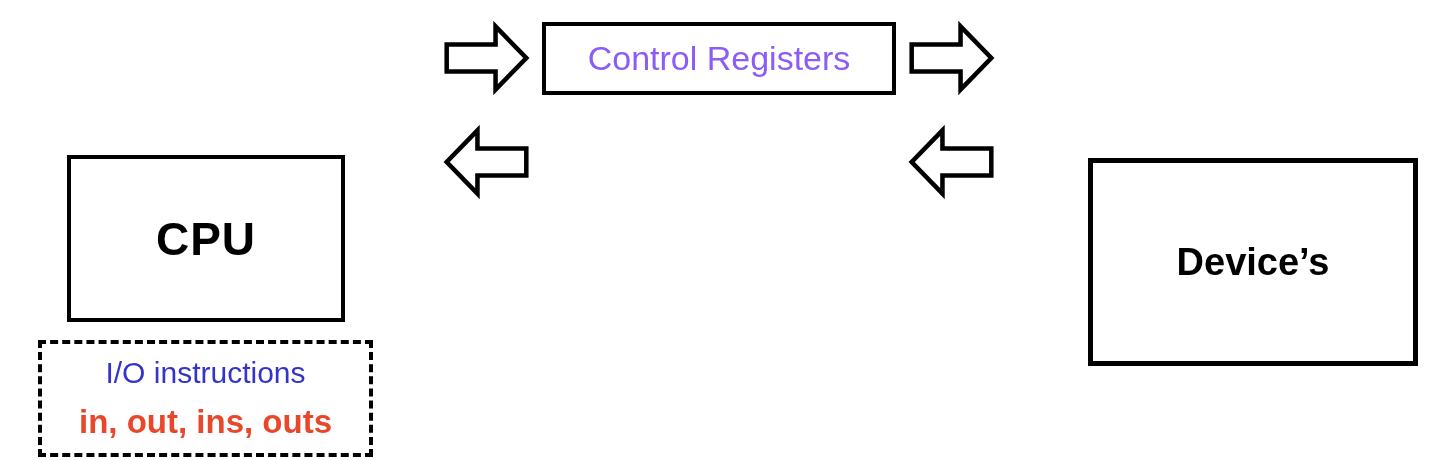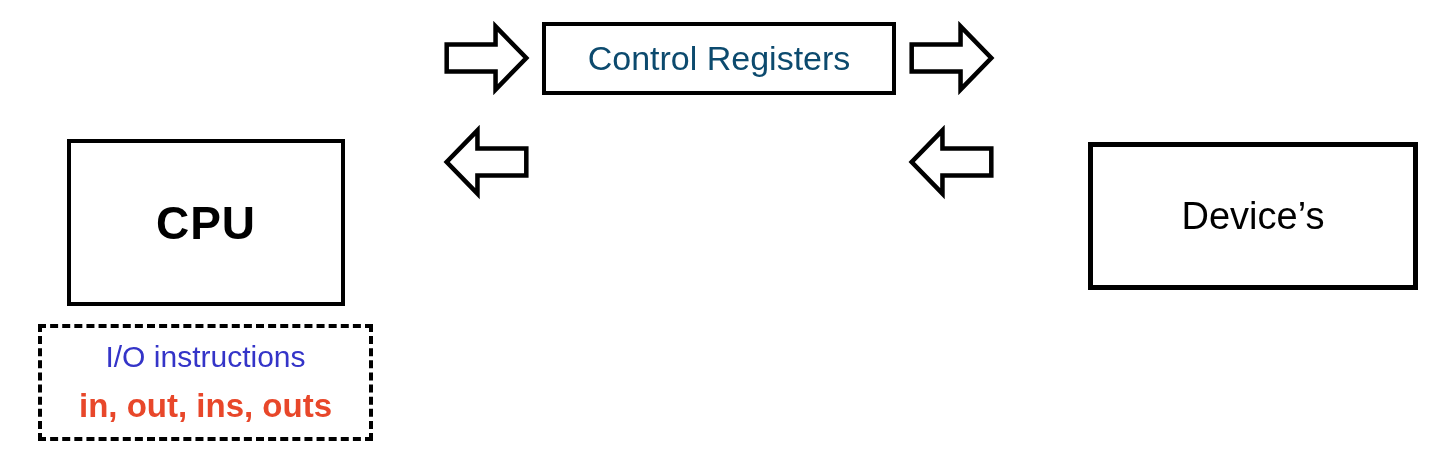--- a/index.html
+++ b/index.html
@@ -18,20 +18,21 @@
   .box {
     position: absolute;
     background: #ffffff;
     border: 4px solid #000000;
     box-sizing: border-box;
     display: flex;
     align-items: center;
     justify-content: center;
     text-align: center;
     color: #000000;
+    margin-top: 16px;
   }
   .cpu-box {
     left: 67px;
     top: 139px;
     width: 278px;
     height: 167px;
     font-weight: bold;
     font-size: 46px;
     letter-spacing: 1px;
   }
@@ -53,23 +54,23 @@
   .instr-line2 {
     color: var(--instructions-mnemonics, #e8472a);
     font-size: 33px;
     font-weight: bold;
     line-height: 1.15;
   }
   .controller-box {
     left: 1088px;
     top: 142px;
     width: 330px;
-    height: 148px;
+    height: 208px;
     border-width: 5px;
-    font-weight: normal;
+    font-weight: bold;
     font-size: 38px;
     line-height: 1.22;
     flex-direction: column;
   }
   .reg-row {
     position: absolute;
     left: 443px;
     width: 552px;
     height: 80px;
     display: flex;
@@ -83,21 +84,21 @@
   .reg-box {
     width: 354px;
     height: 73px;
     border: 4px solid #000000;
     box-sizing: border-box;
     background: #ffffff;
     display: flex;
     align-items: center;
     justify-content: center;
     font-size: 34px;
-    color: #0c4a6e;
+    color: #8b5cf6;
   }
   .arrow {
     width: 87px;
     height: 76px;
     display: block;
     flex: 0 0 auto;
   }
   .arrow svg {
     width: 100%;
     height: 100%;

